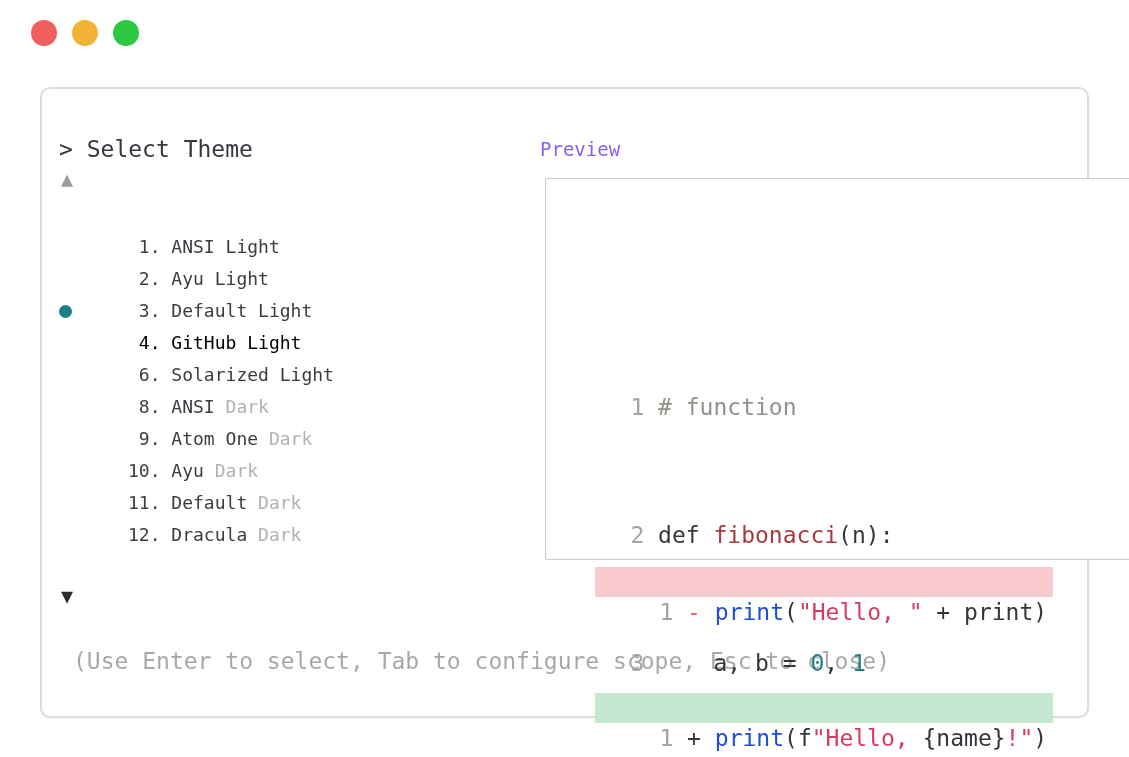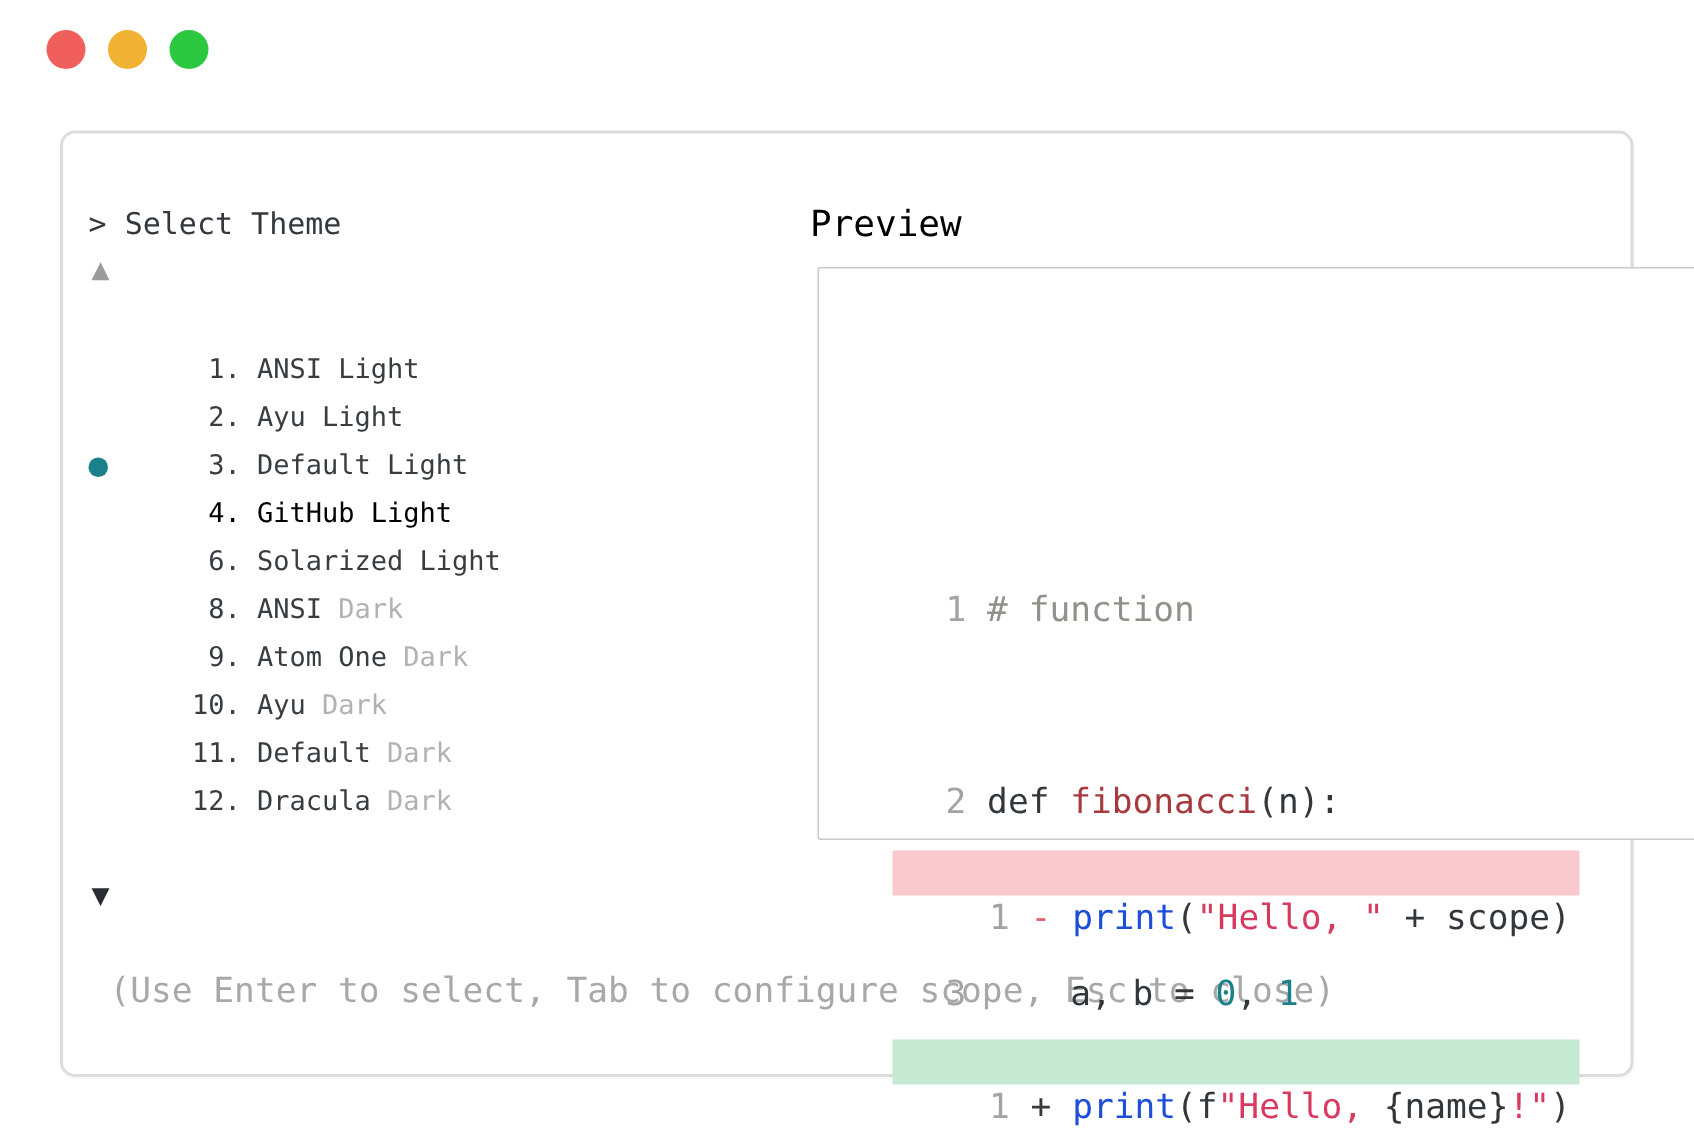--- a/index.html
+++ b/index.html
@@ -10,40 +10,40 @@
   .traffic { position: absolute; left: 31px; top: 20px; display: flex; gap: 15px; }
   .tl { width: 26px; height: 26px; border-radius: 50%; }
 
   
   .panel {
     position: absolute; left: 40px; top: 87px; width: 1049px; height: 631px;
     border: 2px solid #dcdcdc; border-radius: 10px; background: #ffffff;
     box-shadow: 0 1px 2px rgba(0,0,0,0.04);
   }
 
-  .picker-header { position: absolute; left: 17px; top: 46px; font-size: 20px; line-height: 28px; color: #33383e; white-space: pre; }
+  .picker-header { position: absolute; left: 17px; top: 46px; font-size: 23px; line-height: 28px; color: #33383e; white-space: pre; }
   .scroll-arrow { position: absolute; left: 19px; font-size: 20px; line-height: 20px; }
   .scroll-up { top: 80px; color: #9b9b9b; }
   .scroll-down { top: 497px; color: #2a2d31; }
 
   .theme-list { position: absolute; left: 0; top: 110px; width: 500px; }
   .row { position: relative; height: 32px; font-size: 18px; line-height: 32px; padding-left: 21px; white-space: pre; color: #383d42; }
   .row .num { display: inline-block; width: 5ch; text-align: right; }
   .row .name { margin-left: 1ch; }
   .row .suffix { margin-left: 1ch; color: #b2b2b2; }
   .row.selected, .row.selected .num, .row.selected .name { color: #000000; }
   .row .bullet { display: none; }
   .row.selected .bullet {
     display: block; position: absolute; left: 17px; top: 50%;
     width: 13px; height: 13px; margin-top: -6.5px; border-radius: 50%; background: #1a808a;
   }
 
   .footer-hint { position: absolute; left: 31px; top: 556px; font-size: 23px; line-height: 32px; color: #a8a8a8; white-space: pre; }
 
-  .preview-label { position: absolute; left: 498px; top: 46px; font-size: 24px; line-height: 28px; color: #000000; }
+  .preview-label { position: absolute; left: 498px; top: 46px; font-size: 19px; line-height: 28px; color: #8b5cf6; }
   .preview-box {
     position: absolute; left: 503px; top: 89px; width: 625px; height: 382px;
     border: 1.5px solid #cacaca; border-radius: 2px; background: #ffffff;
   }
   .code { position: absolute; left: 29px; top: 52px; font-size: 23px; line-height: 32px; white-space: pre; }
   .cline { height: 32px; }
   .lnum { display: inline-block; width: 1ch; text-align: right; color: #a3a3a3; }
   .ltext { margin-left: 1ch; }
   .tk-code    { color: #32373c; }
   .tk-comment { color: #8e9288; }
@@ -148,21 +148,21 @@
     
   </div>
 
   
 
   
 </div>
       
       <div class="diff-area" id="diff-lines">
   <div class="diff removed">
-    <span class="lnum">1</span><span class="sign">-</span><span class="ltext"><span class="tk-builtin">print</span><span class="tk-code">(</span><span class="tk-string">"Hello, "</span><span class="tk-code"> + scope)</span></span>
+    <span class="lnum">1</span><span class="sign">-</span><span class="ltext"><span class="tk-builtin">print</span><span class="tk-code">(</span><span class="tk-string">"Hello, "</span><span class="tk-code"> + print)</span></span>
   </div>
 
   <div class="diff added">
     <span class="lnum">1</span><span class="sign">+</span><span class="ltext"><span class="tk-builtin">print</span><span class="tk-code">(f</span><span class="tk-string">"Hello, </span><span class="tk-code">{name}</span><span class="tk-string">!"</span><span class="tk-code">)</span></span>
   </div>
 </div>
     </div>
   </div>
 
 </div>

